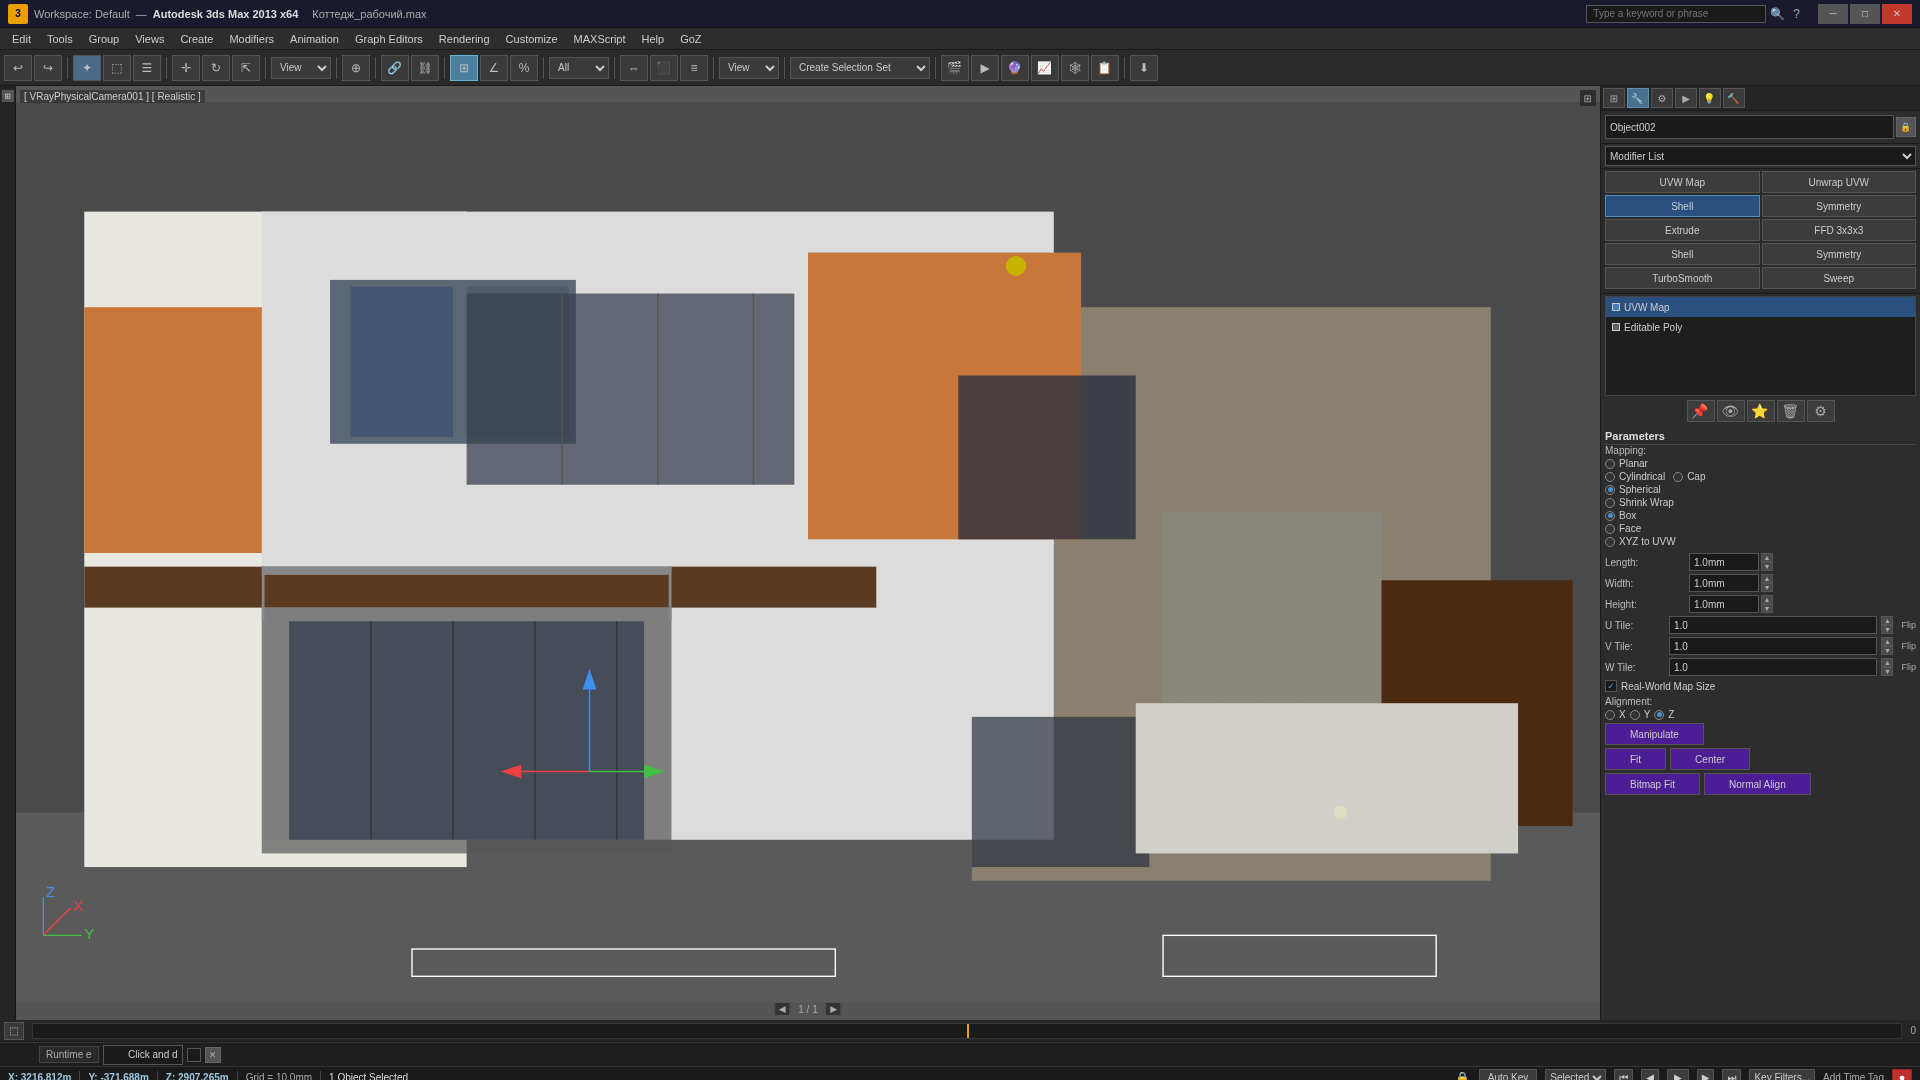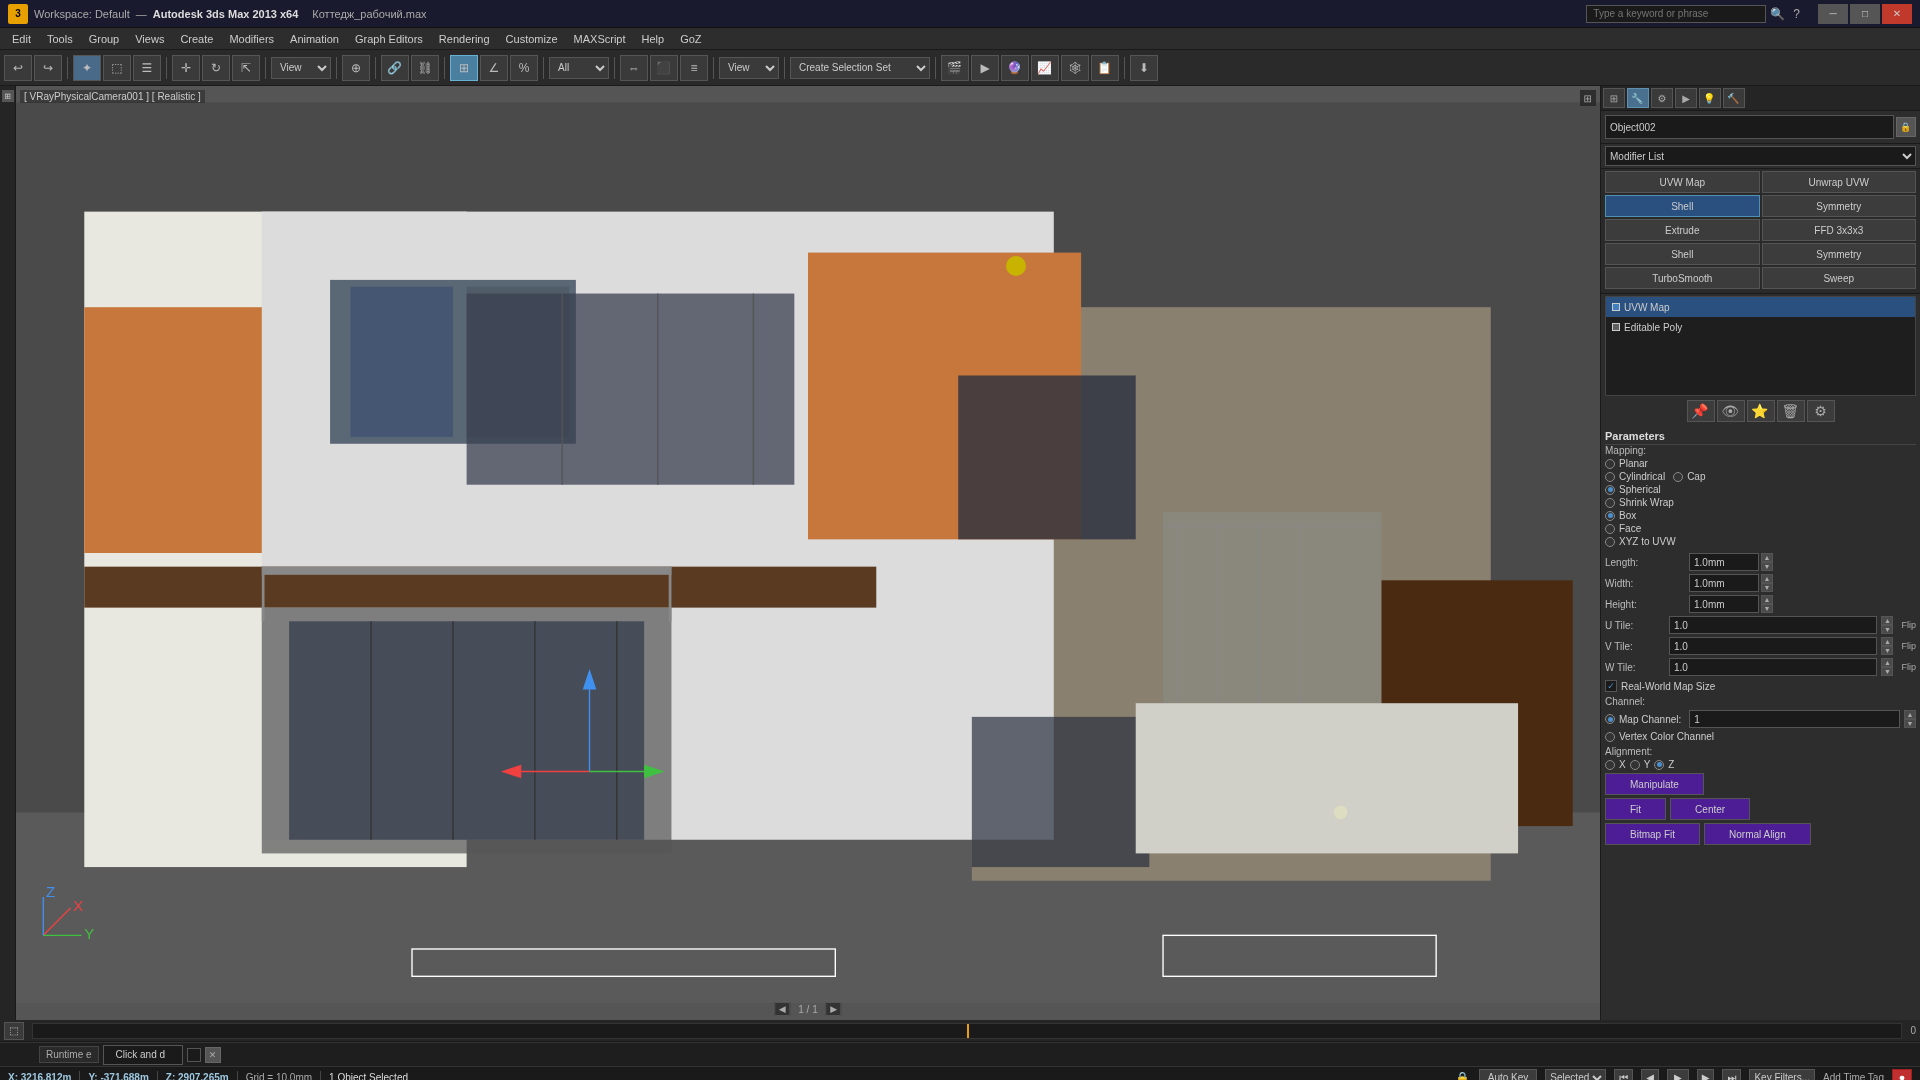--- a/index.html
+++ b/index.html
@@ -293,21 +293,21 @@
     #runtime-bar {
       height: 24px;
       background: #1e1e1e;
       display: flex;
       align-items: center;
       padding: 0 4px;
       gap: 4px;
       border-top: 1px solid #333;
     }
     .runtime-label { font-size: 10px; color: #aaa; background: #2a2a2a; padding: 2px 6px; border: 1px solid #444; margin-left: 35px; }
-    .runtime-input { width: 80px; height: 20px; background: #1a1a1a; border: 1px solid #555; color: #ccc; font-size: 10px; padding: 0 12px; }
+    .runtime-input { width: 80px; height: 20px; background: #1a1a1a; border: 1px solid #555; color: #ccc; font-size: 10px; padding: 0 4px; text-align: right; }
     .runtime-check { width: 14px; height: 14px; background: #1a1a1a; border: 1px solid #555; }
     .runtime-close { width: 16px; height: 16px; background: #555; border: 1px solid #666; color: #aaa; cursor: pointer; display: flex; align-items: center; justify-content: center; font-size: 9px; }
 
     
     #full-bottom {
       height: 140px;
       background: #222;
       display: flex;
       flex-direction: column;
     }
@@ -668,38 +668,20 @@
           <div class="spin-btn">▼</div>
         </div>
         <span style="font-size:9px;color:#aaa;cursor:pointer;margin-left:4px;">Flip</span>
       </div>
 
       <div class="param-check" style="margin:4px 0;">
         <div class="chk checked"></div>
         <span>Real-World Map Size</span>
       </div>
 
-      <div class="channel-section">
-        <div class="param-label">Channel:</div>
-        <div class="param-row">
-          <div class="radio-item">
-            <div class="radio-dot checked"></div>
-            <span>Map Channel:</span>
-          </div>
-          <input class="param-input" style="width: 30px; margin-left: 4px;" type="text" value="1">
-          <div class="spinner">
-            <div class="spin-btn">▲</div>
-            <div class="spin-btn">▼</div>
-          </div>
-        </div>
-        <div class="radio-item" style="margin-top:2px;">
-          <div class="radio-dot"></div>
-          <span>Vertex Color Channel</span>
-        </div>
-      </div>
 
       <div class="param-group">
         <div class="param-label">Alignment:</div>
         <div class="align-row">
           <div class="radio-item">
             <div class="radio-dot"></div>
             <span>X</span>
           </div>
           <div class="radio-item">
             <div class="radio-dot"></div>

